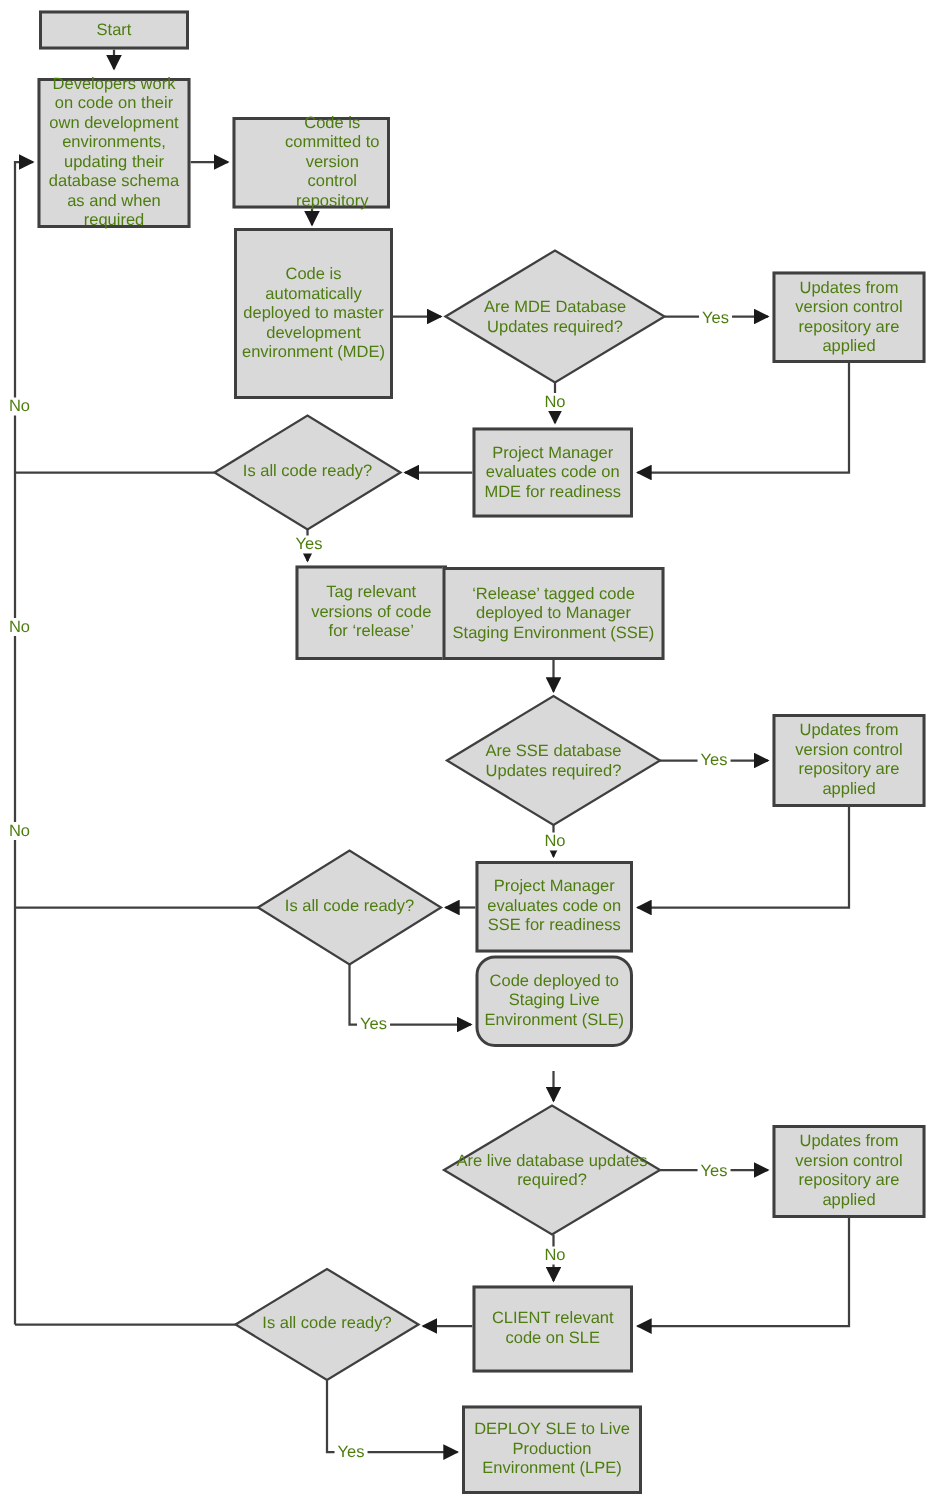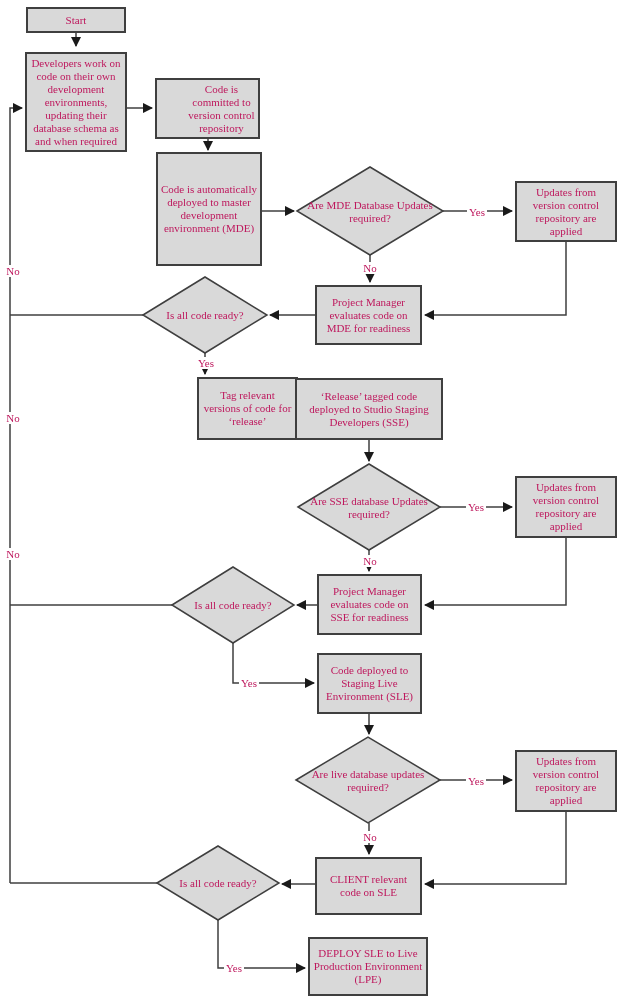--- a/index.html
+++ b/index.html
@@ -1,18 +1,18 @@
 <!DOCTYPE html>
 <html><head>
 <meta charset="utf-8">
 <style>
   html,body{margin:0;padding:0;background:#ffffff;}
   #stage{
     position:relative;width:621px;height:1001px;background:#ffffff;
-    font-family:Liberation Serif, serif;color:#be185d;overflow:hidden;
+    font-family:Liberation Sans, sans-serif;color:#4d7c0f;overflow:hidden;
   }
   #wires{position:absolute;left:0;top:0;width:621px;height:1001px;}
   .node{
     position:absolute;box-sizing:border-box;
     background:#d9d9d9;border:2px solid #3f3f3f;
     display:flex;align-items:center;justify-content:center;
     text-align:center;font-size:11px;line-height:13px;padding:2px 3px;
     z-index:2;
   }
   .dlabel{
@@ -82,27 +82,27 @@
   <div class="node" style="left:155px;top:78px;width:105px;height:61px;padding-left:31px;">Code is committed to version control repository</div>
 
   <div class="node" style="left:156px;top:152px;width:106px;height:114px;">Code is automatically deployed to master development environment (MDE)</div>
 
   <div class="node" style="left:515px;top:181px;width:102px;height:61px;">Updates from version control repository are applied</div>
 
   <div class="node" style="left:315px;top:285px;width:107px;height:60px;">Project Manager evaluates code on MDE for readiness</div>
 
   <div class="node" style="left:157px;top:377px;width:101px;height:63px;margin-left:40px;">Tag relevant versions of code for ‘release’</div>
 
-  <div class="node" style="left:295px;top:378px;width:148px;height:62px;">‘Release’ tagged code deployed to Studio Staging Developers (SSE)</div>
+  <div class="node" style="left:295px;top:378px;width:148px;height:62px;">‘Release’ tagged code deployed to Manager Staging Environment (SSE)</div>
 
   <div class="node" style="left:515px;top:476px;width:102px;height:62px;">Updates from version control repository are applied</div>
 
   <div class="node" style="left:317px;top:574px;width:105px;height:61px;">Project Manager evaluates code on SSE for readiness</div>
 
-  <div class="node" style="left:317px;top:653px;width:105px;height:61px;">Code deployed to Staging Live Environment (SLE)</div>
+  <div class="node" style="left:317px;top:637px;width:105px;height:61px;border-radius:13px;">Code deployed to Staging Live Environment (SLE)</div>
 
   <div class="node" style="left:515px;top:750px;width:102px;height:62px;">Updates from version control repository are applied</div>
 
   <div class="node" style="left:315px;top:857px;width:107px;height:58px;">CLIENT relevant code on SLE</div>
 
   <div class="node" style="left:308px;top:937px;width:120px;height:59px;">DEPLOY SLE to Live Production Environment (LPE)</div>
 
   <div class="dlabel" style="left:370px;top:212px;width:128px;">Are MDE Database Updates required?</div>
   <div class="dlabel" style="left:205px;top:315px;width:120px;">Is all code ready?</div>
   <div class="dlabel" style="left:369px;top:508px;width:128px;">Are SSE database Updates required?</div>

